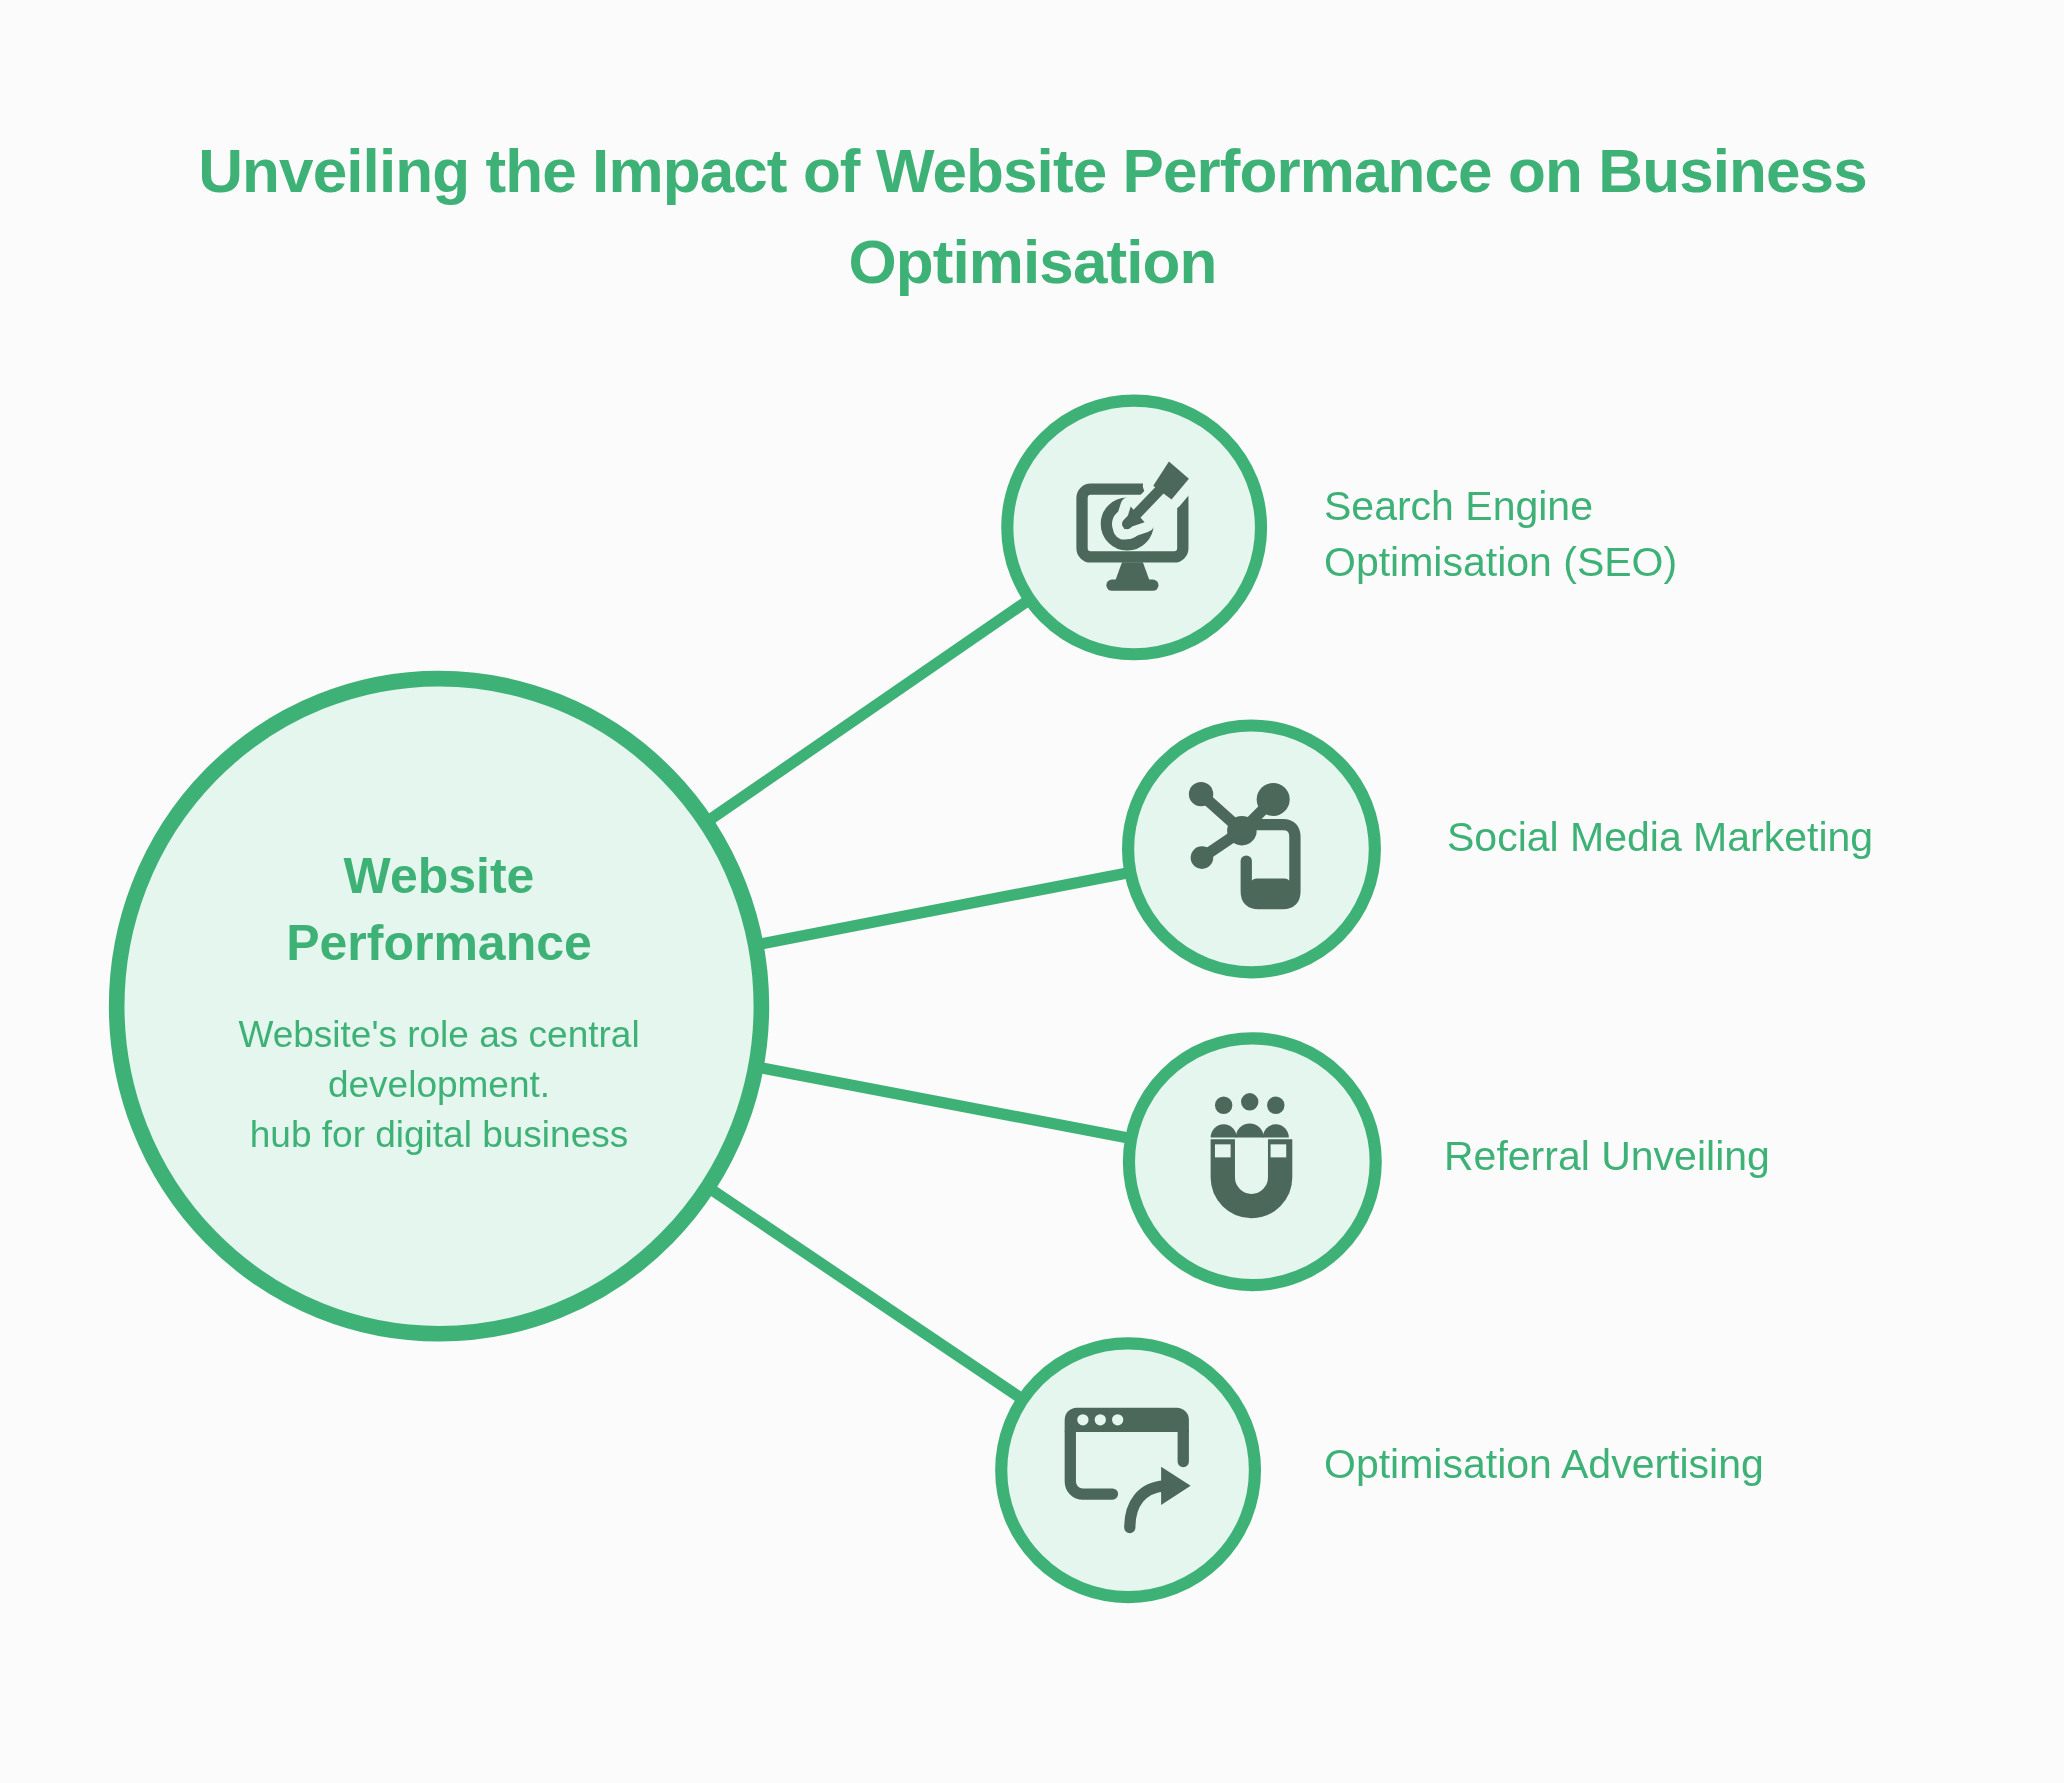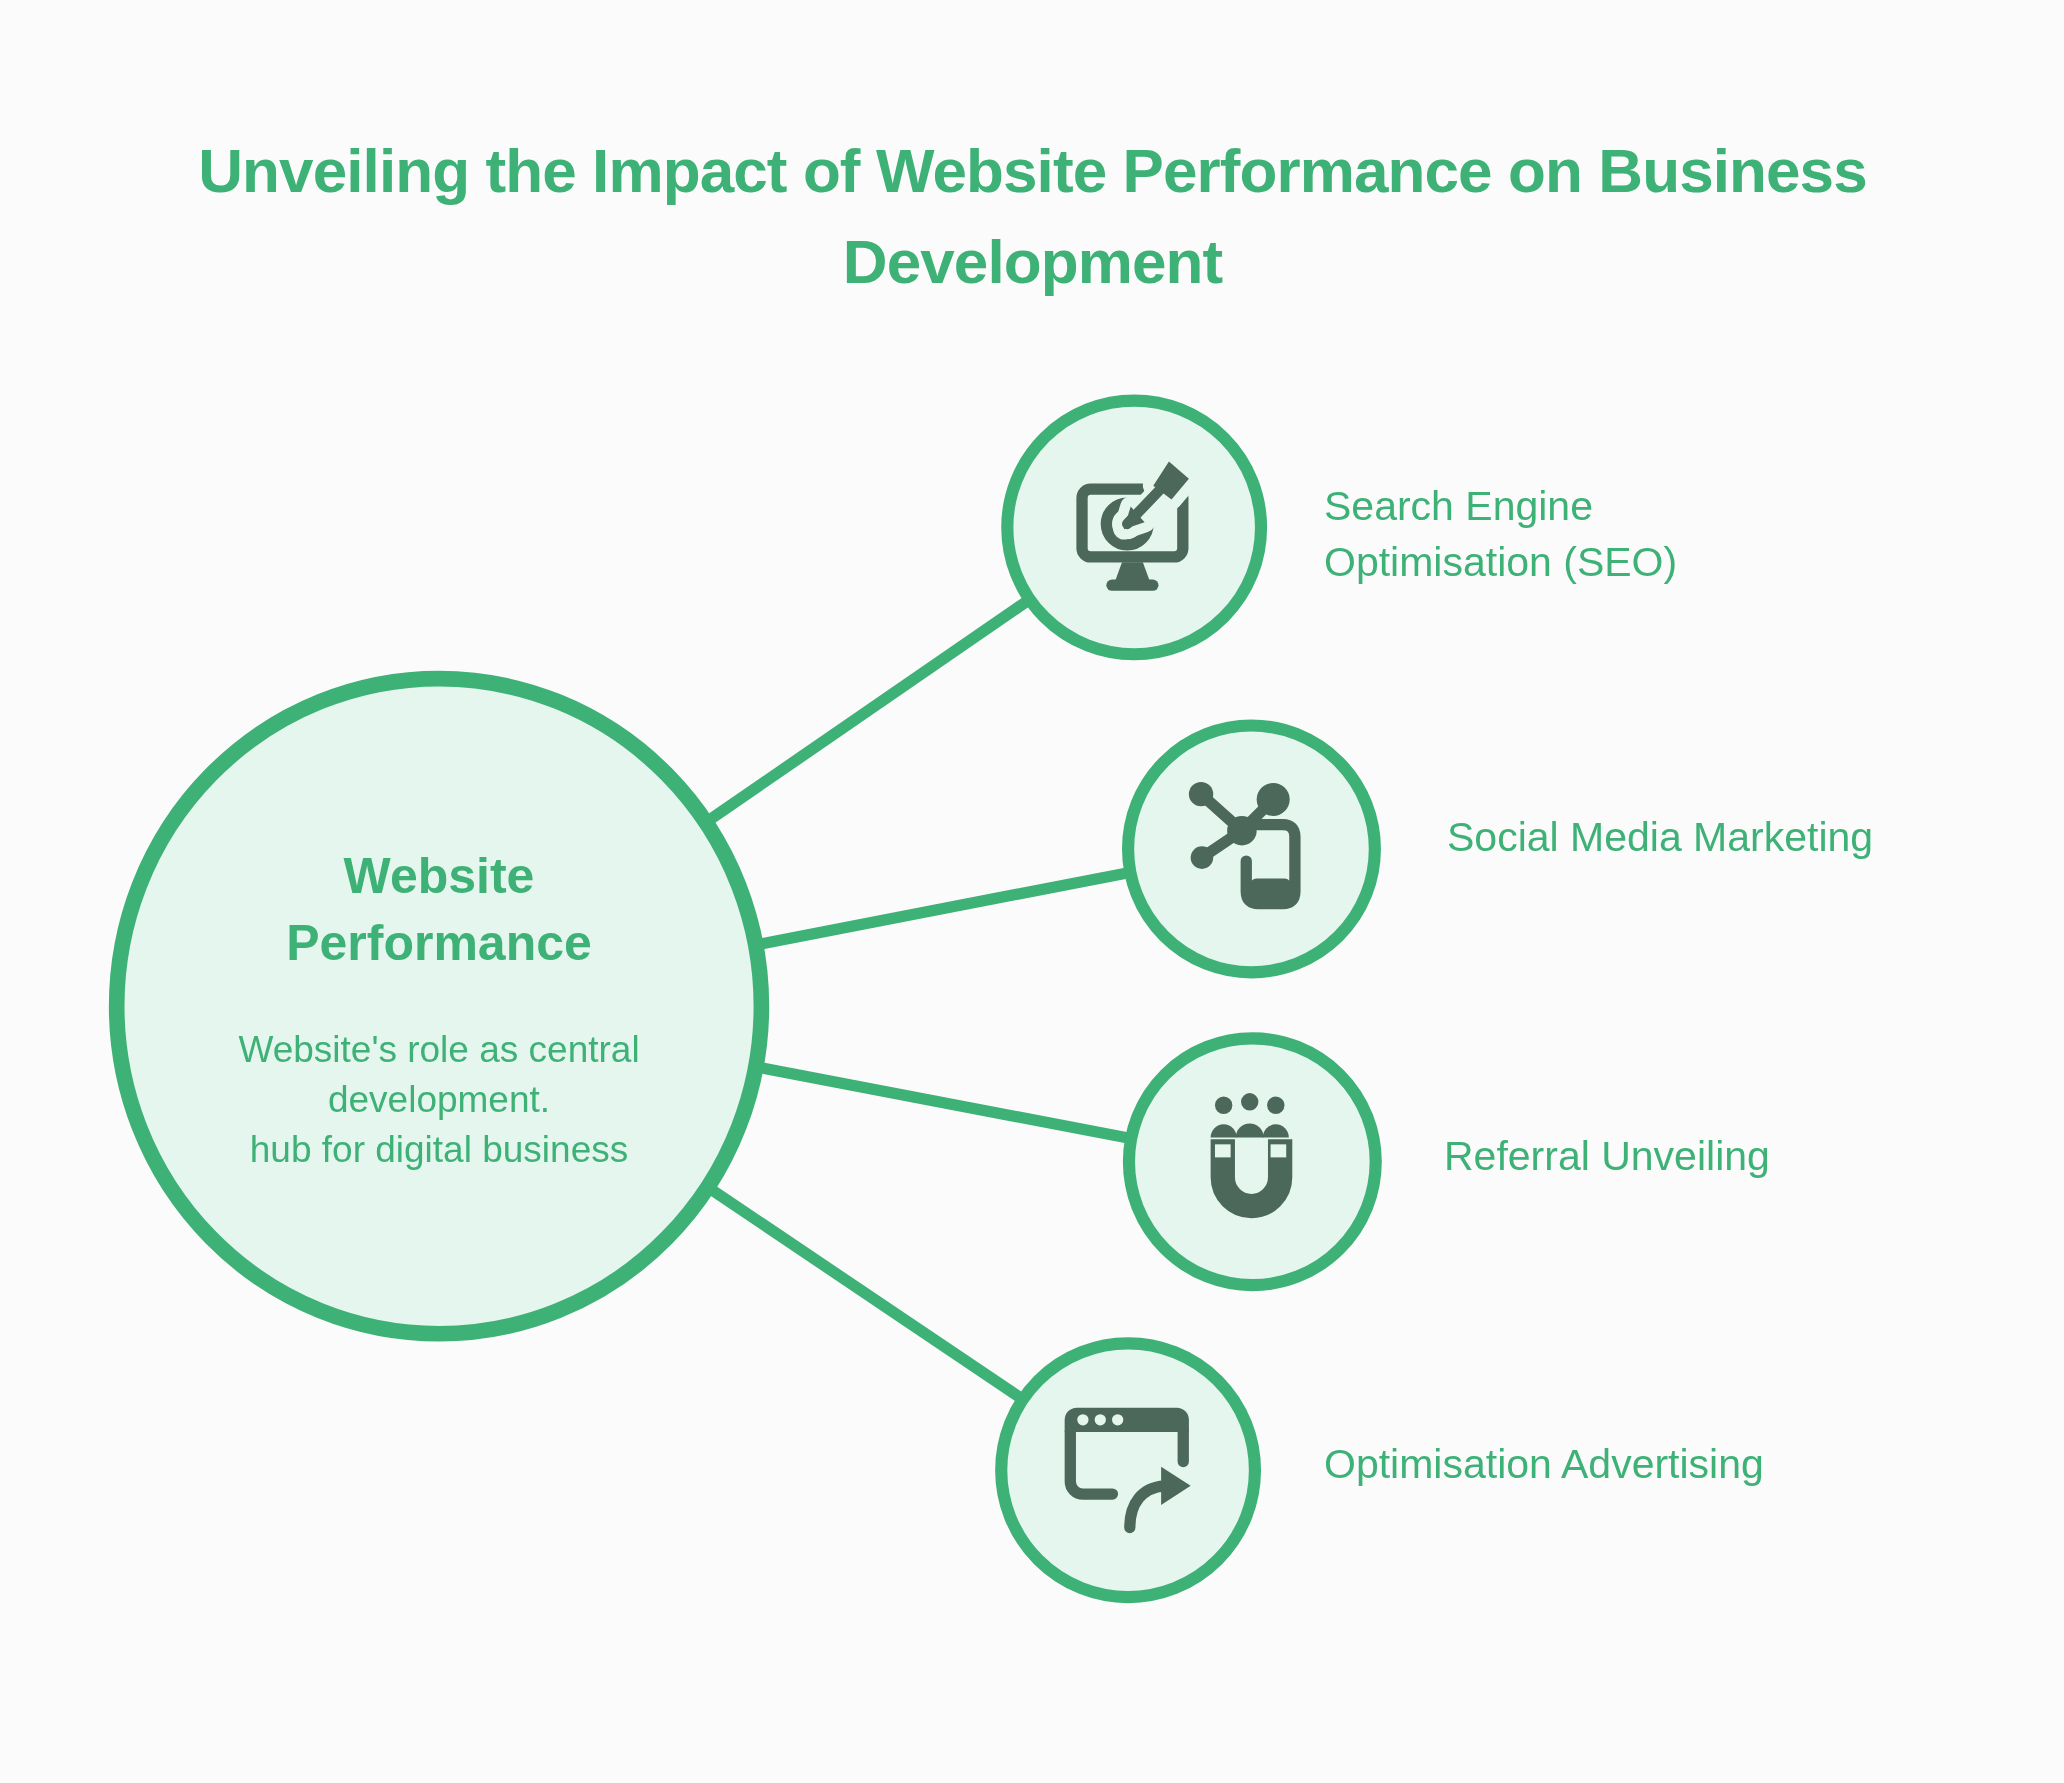--- a/index.html
+++ b/index.html
@@ -30,21 +30,21 @@
     left:0;top:125px;width:2065px;
     text-align:center;font-size:62px;font-weight:bold;
     line-height:91px;letter-spacing:-0.9px;
   }
   .hub-title{
     left:161px;top:843px;width:556px;
     text-align:center;font-size:50px;font-weight:bold;line-height:67px;
   }
   .hub-desc{
     left:161px;top:1010px;width:556px;
-    text-align:center;font-size:37px;font-weight:normal;line-height:50px;margin-top:15px;
+    text-align:center;font-size:37px;font-weight:normal;line-height:50px;
   }
   .node-label{font-size:41px;font-weight:normal;line-height:56px;white-space:nowrap;}
   .label-1{left:1324px;top:478px;}
   .label-2{left:1447px;top:809px;}
   .label-3{left:1444px;top:1128px;}
   .label-4{left:1324px;top:1436px;}
 </style>
 </head>
 <body>
 
@@ -121,21 +121,21 @@
         <line class="ic-stroke" x1="153.5" y1="46" x2="153.5" y2="80" stroke-width="13" stroke-linecap="round"></line>
         <path class="ic-stroke" stroke-width="13" stroke-linecap="round" d="M23.5,46 V103 a14.5,14.5 0 0 0 14.5,14.5 H72"></path>
         <path class="ic-stroke" stroke-width="13" stroke-linecap="round" d="M92,156 C92,128 106,110 132,108"></path>
         <polygon class="ic" points="128,86 162,108 128,130"></polygon>
       </g>
     </g>
   </svg>
 
   <div class="txt page-title">
     <div>Unveiling the Impact of Website Performance on Business</div>
-    <div>Development</div>
+    <div>Optimisation</div>
   </div>
 
   <div class="txt hub-title">
     <div>Website</div>
     <div>Performance</div>
   </div>
   <div class="txt hub-desc">
     <div>Website's role as central</div>
     <div>development.</div>
     <div>hub for digital business</div>

